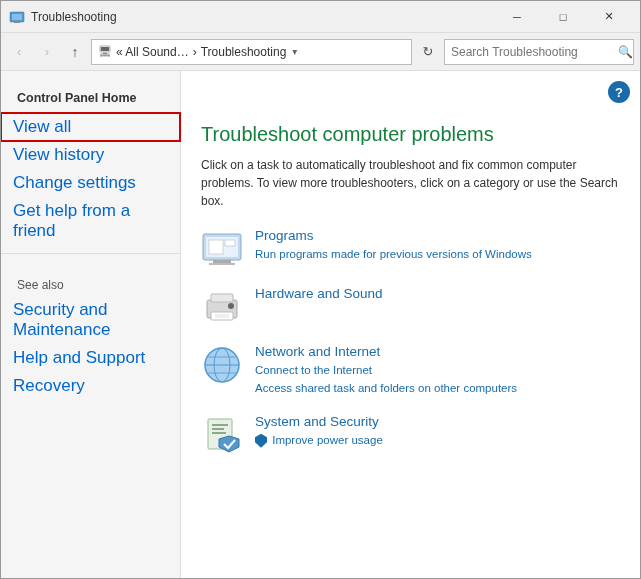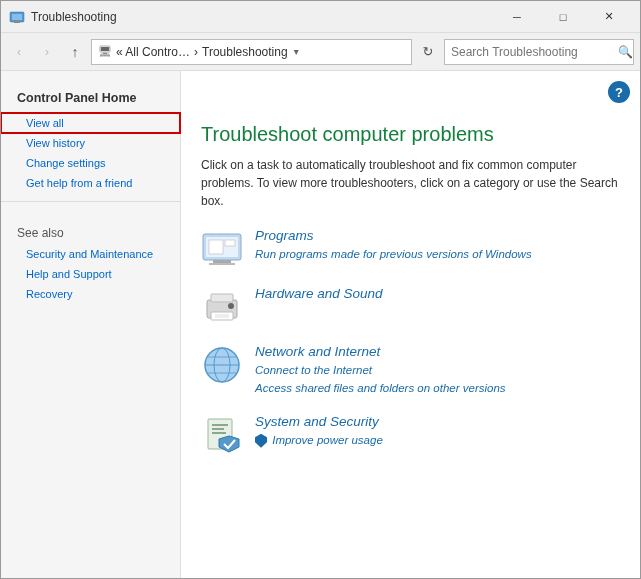--- a/index.html
+++ b/index.html
@@ -142,24 +142,24 @@
     
     .sidebar {
       width: 180px;
       background: #f5f5f5;
       border-right: 1px solid #ddd;
       padding: 12px 0;
       flex-shrink: 0;
     }
     .sidebar-link {
       display: block;
-      padding: 4px 25px;
+      padding: 4px 12px;
       color: #0066cc;
       text-decoration: none;
-      font-size: 11px;
+      font-size: 17px;
       cursor: pointer;
     }
     .sidebar-link.active {
       outline: 2px solid #cc0000;
       outline-offset: -1px;
       color: #0066cc;
     }
     .sidebar-section-title {
       padding: 16px 16px 4px;
       font-size: 12px;
@@ -193,21 +193,20 @@
       margin-bottom: 18px;
       max-width: 420px;
     }
 
     
     .category-item {
       display: flex;
       align-items: flex-start;
       margin-bottom: 16px;
       gap: 12px;
-      font-style: italic;
     }
     .category-icon {
       width: 42px;
       height: 42px;
       flex-shrink: 0;
       display: flex;
       align-items: center;
       justify-content: center;
     }
     .category-info { flex: 1; }
@@ -277,21 +276,21 @@
     <button class="title-bar-btn close">✕</button>
   </div>
 </div>
 
 <div class="address-bar">
   <button class="nav-btn disabled">‹</button>
   <button class="nav-btn disabled">›</button>
   <button class="nav-btn" style="font-size:14px;">↑</button>
   <div class="address-box">
     <span style="font-size:11px; color:#666;">🖥</span>
-    <span class="address-text">« All Contro…</span>
+    <span class="address-text">« All Sound…</span>
     <span class="address-text"> › </span>
     <span class="address-text">Troubleshooting</span>
     <span class="address-chevron">▾</span>
   </div>
   <button class="refresh-btn">↻</button>
   <div class="search-box">
     <input class="search-input" type="text" placeholder="Search Troubleshooting" style="">
     <span class="search-icon-btn">🔍</span>
   </div>
 </div>
@@ -361,21 +360,21 @@
     <ellipse cx="21" cy="21" rx="8" ry="17" fill="none" stroke="#5599cc" stroke-width="1"></ellipse>
     <line x1="4" y1="21" x2="38" y2="21" stroke="#5599cc" stroke-width="1"></line>
     <line x1="7" y1="13" x2="35" y2="13" stroke="#5599cc" stroke-width="0.8"></line>
     <line x1="7" y1="29" x2="35" y2="29" stroke="#5599cc" stroke-width="0.8"></line>
   </svg>
           </div>
           <div class="category-info">
             <a class="category-name">Network and Internet</a>
             <div class="category-links">
               <div><a class="cat-link">Connect to the Internet</a></div>
-              <div><a class="cat-link">Access shared files and folders on other versions</a></div>
+              <div><a class="cat-link">Access shared task and folders on other computers</a></div>
             </div>
           </div>
         </div>
         <div class="category-item">
           <div class="category-icon">
             <svg width="42" height="42" viewBox="0 0 42 42">
     <rect x="7" y="5" width="24" height="30" rx="1" fill="#e8f0e8" stroke="#99bb99" stroke-width="1"></rect>
     <rect x="11" y="10" width="16" height="2" fill="#88aa88"></rect>
     <rect x="11" y="14" width="12" height="2" fill="#88aa88"></rect>
     <rect x="11" y="18" width="14" height="2" fill="#88aa88"></rect>

